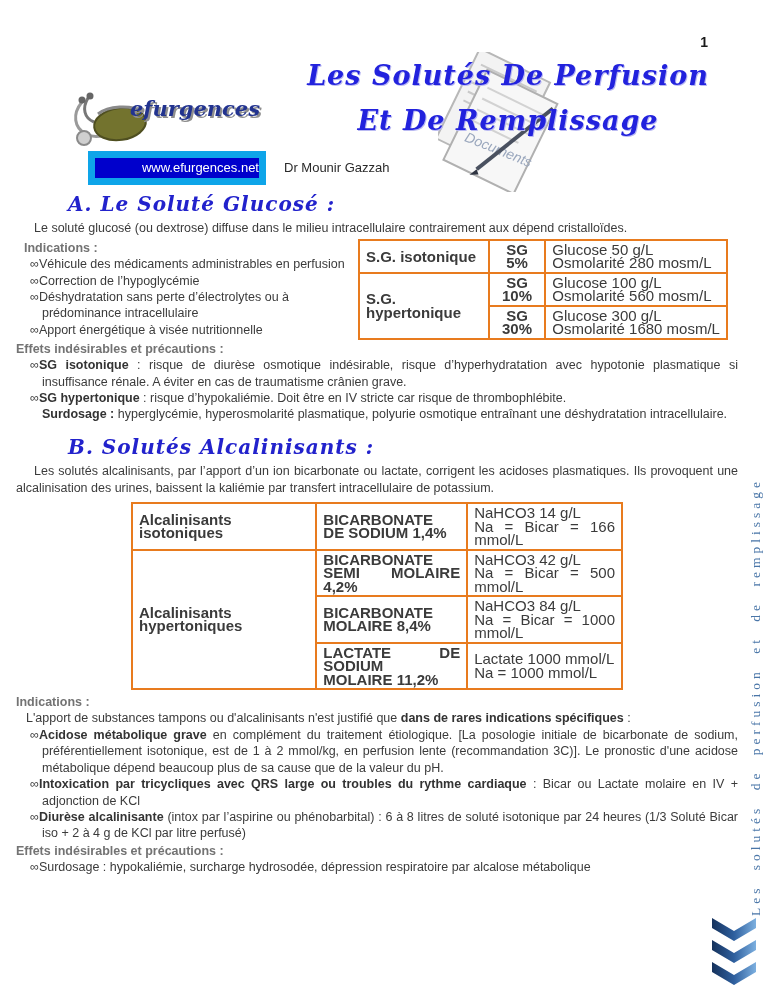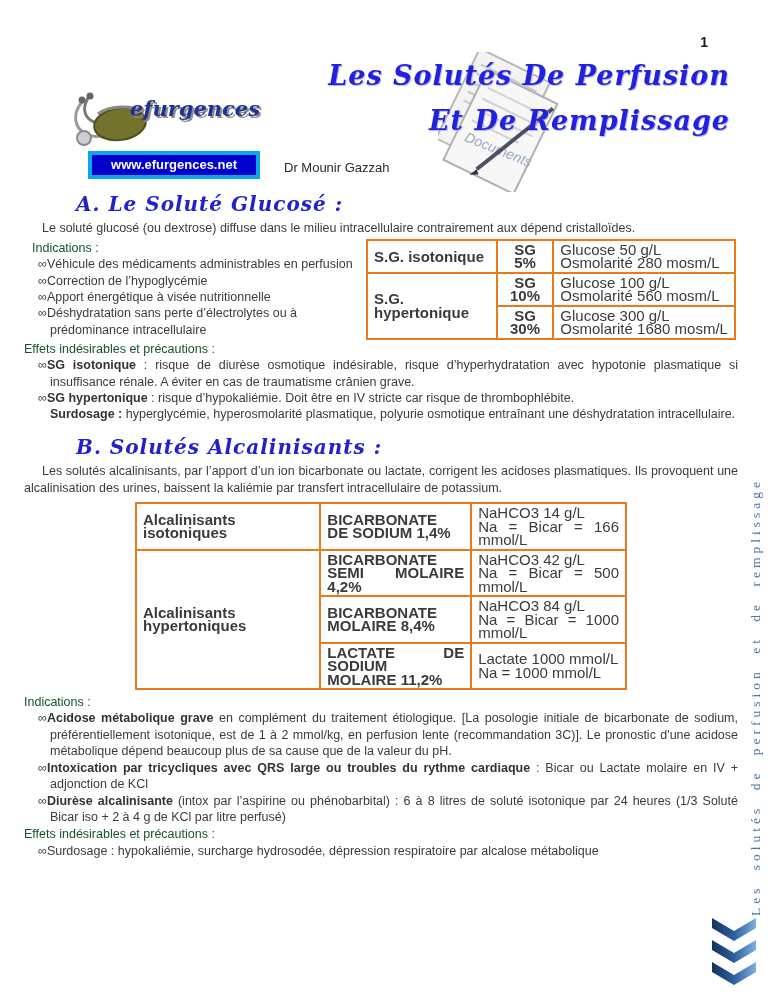--- a/index.html
+++ b/index.html
@@ -7,40 +7,40 @@
     position:relative;width:768px;height:994px;margin:0 auto;background:#ffffff;
     font-family:"Liberation Sans",sans-serif;color:#3b3b3b;overflow:hidden;
   }
   
   .header{position:relative;height:190px;}
   .page-number{position:absolute;top:34px;right:60px;font-weight:bold;font-size:14px;color:#1a1a1a;}
   .logo{position:absolute;left:68px;top:88px;width:200px;height:62px;}
   .logo svg{display:block;}
   .website-box{
     position:absolute;left:88px;top:151px;width:164px;height:20px;
-    background:#0000cc;color:#ffffff;font-weight:bold;font-size:13px;
-    text-align:center;line-height:20px;border:4px solid #0ea5e9;cursor:pointer;
+    background:#0000cc;color:#ffffff;font-weight:normal;font-size:13px;
+    text-align:right;line-height:20px;border:7px solid #0ea5e9;cursor:pointer;
   }
   .docs-clipart{position:absolute;left:438px;top:52px;z-index:0;}
-  .title{position:absolute;left:270px;top:60px;width:460px;z-index:1;text-align:right;margin:0;}
+  .title{position:absolute;left:278px;top:60px;width:460px;z-index:1;text-align:center;margin:0;}
   .title .t-line{
     display:block;font-family:"DejaVu Serif",serif;font-style:italic;font-weight:bold;
     color:#2222dd;font-size:27px;letter-spacing:1px;text-shadow:1px 1px 0 #b9b9f2;
   }
   .title .t-line2{margin-top:14px;}
   .author{position:absolute;left:284px;top:160px;font-size:13px;color:#2a2a2a;}
   
-  .content{padding:0 30px 0 24px;font-size:12.5px;line-height:16.4px;text-align:justify;}
+  .content{padding:0 30px 0 16px;font-size:12.5px;line-height:16.4px;text-align:justify;}
   .script-heading{
     font-family:"DejaVu Serif",serif;font-style:italic;font-weight:bold;
     color:#2222cc;font-size:20px;letter-spacing:1px;margin:6px 0 8px 52px;text-align:left;
   }
   .para{margin:2px 0 2px 0;}
   .indent{ text-indent:18px;}
-  .red-label{color:#14532d;font-weight:normal;margin:1px 0 0 8px;text-align:left;}
+  .red-label{color:#737373;font-weight:bold;margin:1px 0 0 8px;text-align:left;}
   .bitem{padding-left:26px;text-indent:-12px;margin:0;}
   .bul{display:inline;}
   
   .a-row{display:flex;align-items:flex-start;margin-top:2px;}
   .a-left{width:355px;flex:0 0 355px;}
   .a-left .bitem{text-align:left;}
   
   table.otable{border-collapse:collapse;font-size:15px;line-height:13.5px;}
   table.otable td{border:2px solid #e87b1e;padding:2px 6px;vertical-align:middle;}
   .glucose-table{margin-left:-13px;width:370px;}
@@ -123,22 +123,22 @@
 
     <div class="script-heading">A. Le Soluté Glucosé :</div>
 
     <p class="para indent">Le soluté glucosé (ou dextrose) diffuse dans le milieu intracellulaire contrairement aux dépend cristalloïdes.</p>
 
     <div class="a-row">
       <div class="a-left">
         <div class="red-label">Indications :</div>
         <div class="bitem"><span class="bul">∞</span><span>Véhicule des médicaments administrables en perfusion</span></div>
         <div class="bitem"><span class="bul">∞</span><span>Correction de l’hypoglycémie</span></div>
+        <div class="bitem"><span class="bul">∞</span><span>Déshydratation sans perte d’électrolytes ou à prédominance intracellulaire</span></div>
         <div class="bitem"><span class="bul">∞</span><span>Apport énergétique à visée nutritionnelle</span></div>
-        <div class="bitem"><span class="bul">∞</span><span>Déshydratation sans perte d’électrolytes ou à prédominance intracellulaire</span></div>
       </div>
       <table class="otable glucose-table">
         <tbody>
             <tr>
           <td class="c1">S.G. isotonique</td>
           <td class="c2">
                 <div>SG</div>
                 <div>5%</div>
               </td>
           <td class="c3">
@@ -221,20 +221,21 @@
             </td>
         <td class="c3">
               <div>Lactate 1000 mmol/L</div>
               <div>Na = 1000 mmol/L</div>
             </td>
       </tr>
     </tbody>
       </table>
 
     <div class="red-label" style="margin-left:0;">Indications :</div>
+    <p class="para" style="text-indent:10px;margin:0;"><span>L'apport de substances tampons ou d'alcalinisants n'est justifié que </span><b>dans de rares indications spécifiques</b><span> :</span></p>
 
     <div class="bitem"><span class="bul">∞</span><b>Acidose métabolique grave</b><span> en complément du traitement étiologique. [La posologie initiale de bicarbonate de sodium, préférentiellement isotonique, est de 1 à 2 mmol/kg, en perfusion lente (recommandation 3C)]. Le pronostic d'une acidose métabolique dépend beaucoup plus de sa cause que de la valeur du pH.</span></div>
     <div class="bitem"><span class="bul">∞</span><b>Intoxication par tricycliques avec QRS large ou troubles du rythme cardiaque</b><span> : Bicar ou Lactate molaire en IV + adjonction de KCl</span></div>
     <div class="bitem"><span class="bul">∞</span><b>Diurèse alcalinisante</b><span> (intox par l’aspirine ou phénobarbital) : 6 à 8 litres de soluté isotonique par 24 heures (1/3 Soluté Bicar iso + 2 à 4 g de KCl par litre perfusé)</span></div>
 
     <div class="red-label" style="margin-left:0;">Effets indésirables et précautions :</div>
     <div class="bitem"><span class="bul">∞</span><span>Surdosage : hypokaliémie, surcharge hydrosodée, dépression respiratoire par alcalose métabolique</span></div>
   </div>
 
   <div class="vertical-strip">Les solutés de perfusion et de remplissage</div>

